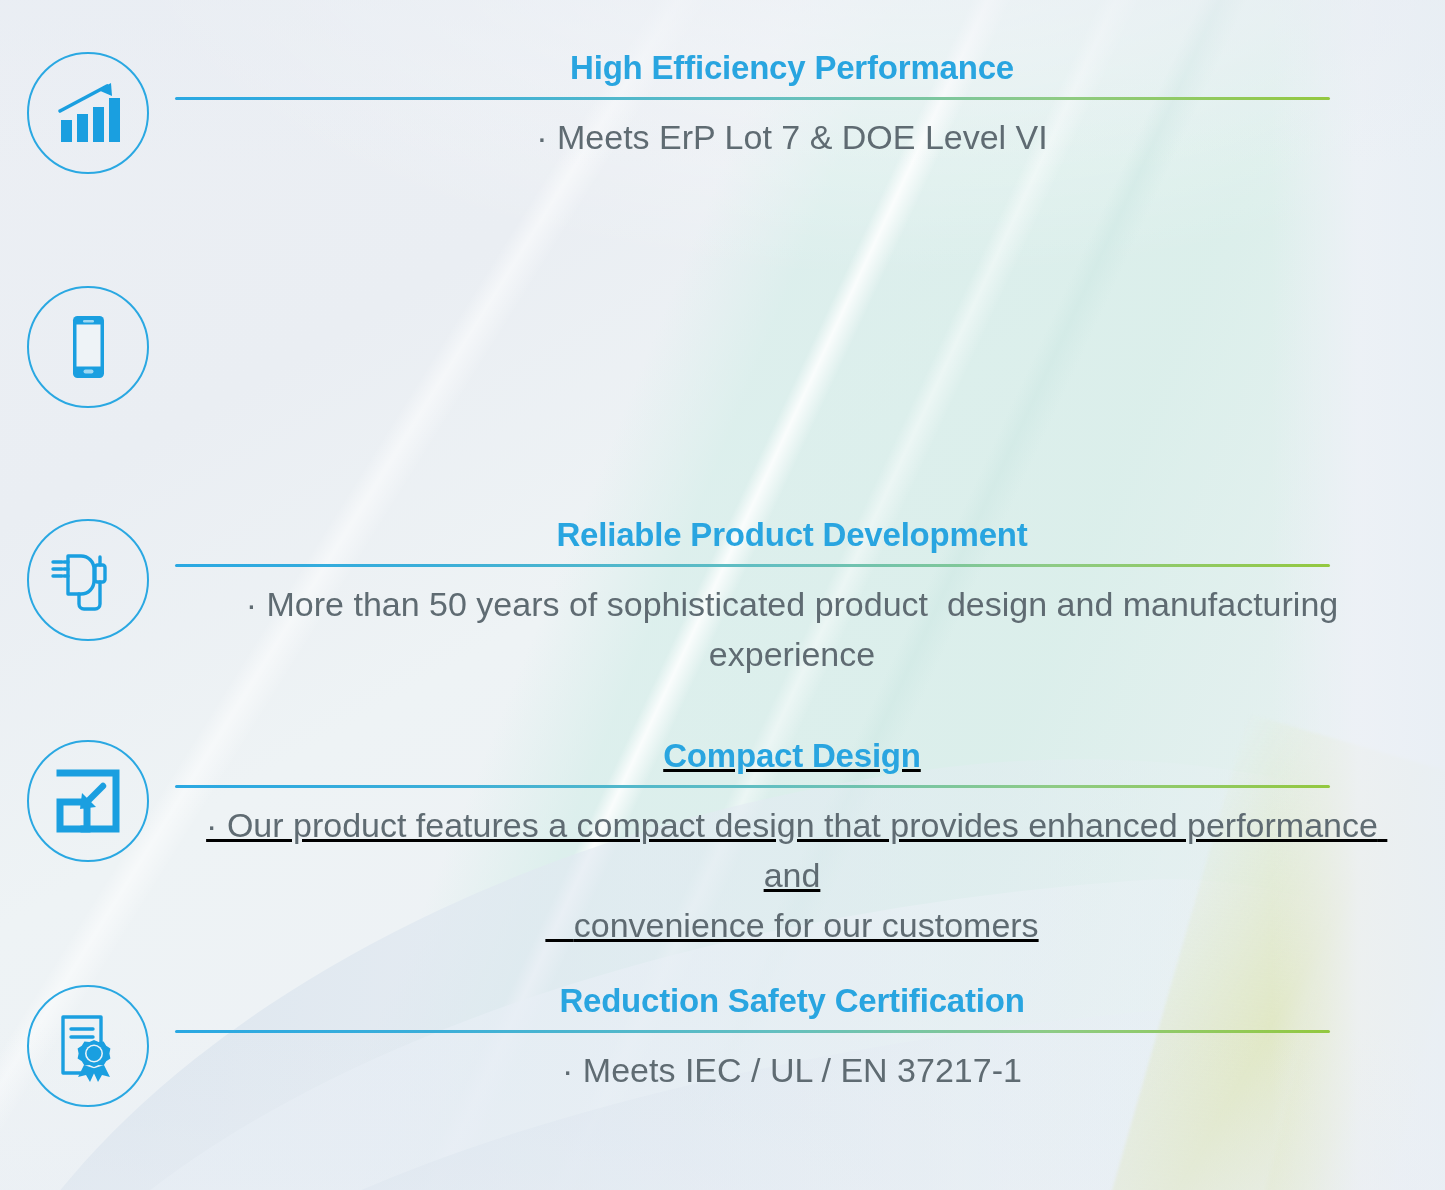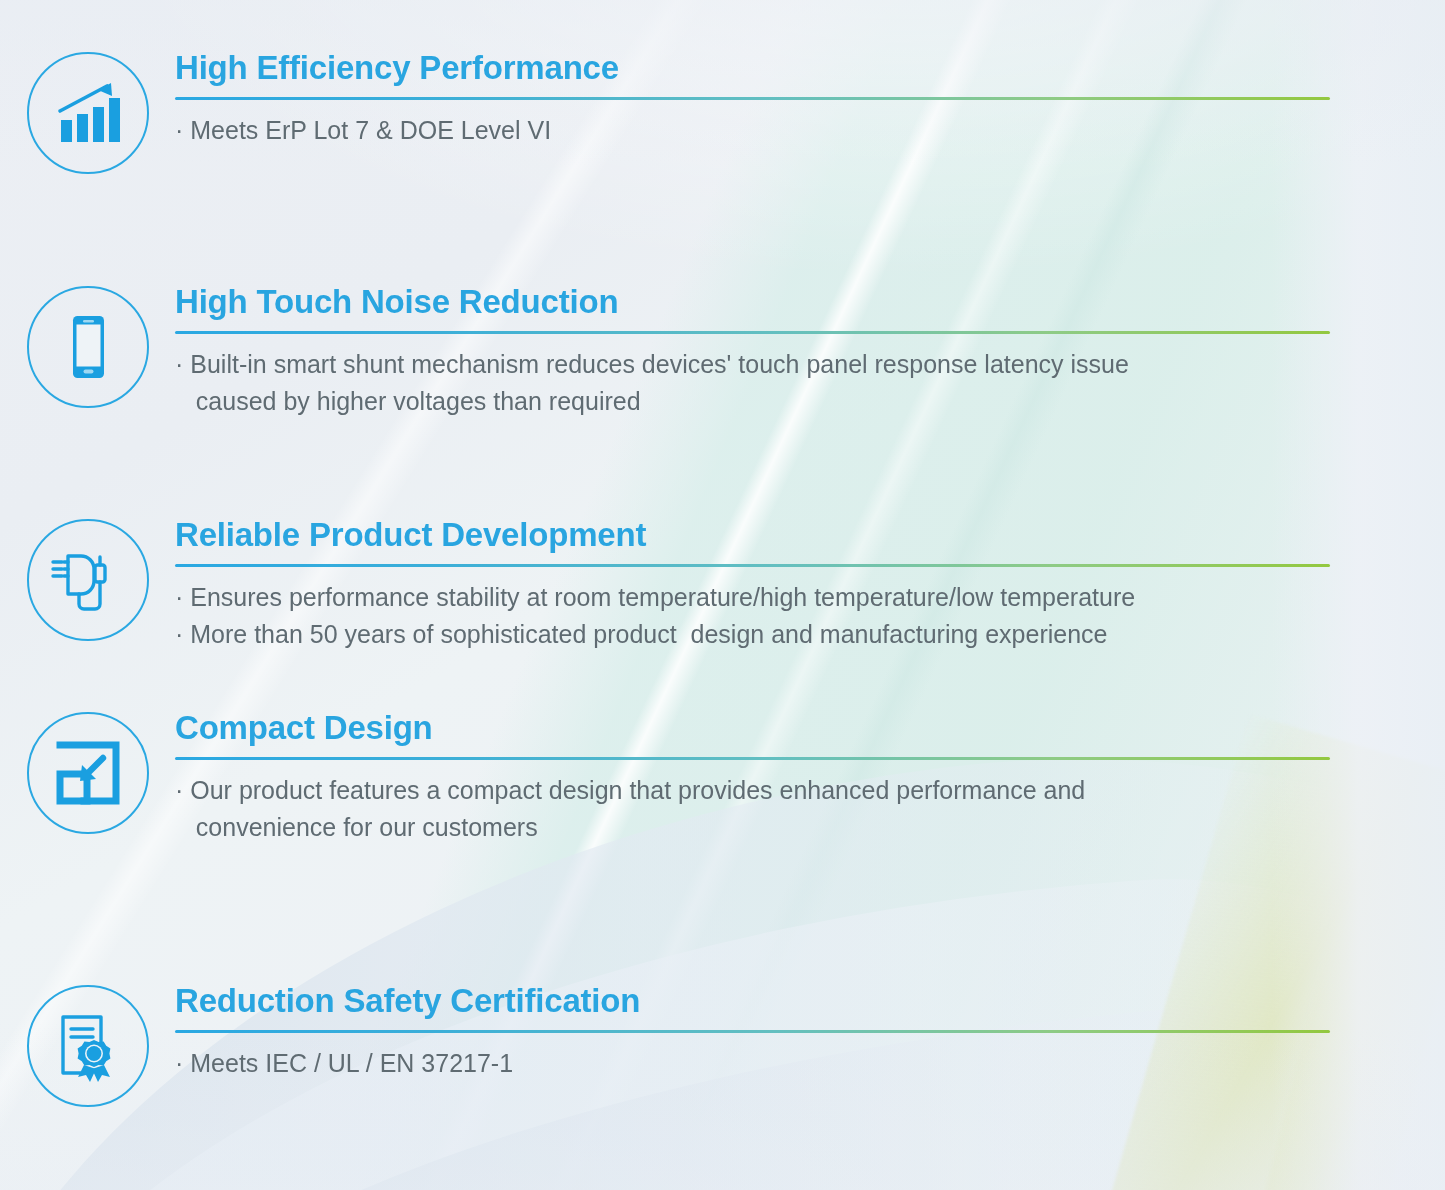--- a/index.html
+++ b/index.html
@@ -147,20 +147,21 @@
     align-items: center;
     justify-content: center;
     box-sizing: border-box;
   }
   .icon-circle svg { display: block; }
 
   .feature-body {
     flex: 1 1 auto;
     padding-right: 36px;
     min-width: 0;
+    text-align: center;
   }
   .feature-title {
     color: #29a5e0;
     font-size: 33px;
     font-weight: bold;
     letter-spacing: -0.2px;
     line-height: 1.08;
     margin: 0;
     white-space: nowrap;
   }
@@ -168,21 +169,21 @@
     height: 3px;
     width: 1155px;
     margin-top: 11px;
     margin-bottom: 12px;
     background: linear-gradient(90deg, #2aa8e2 0%, #3aaed9 22%, #63bfc0 52%, #8ecb85 76%, #93c83f 100%);
     border-radius: 2px;
   }
   .bullets { margin: 0; }
   .bullet {
     color: #5f6b72;
-    font-size: 25px;
+    font-size: 34px;
     line-height: 1.48;
     font-weight: normal;
     white-space: pre-wrap;
   }
 </style>
 </head>
 <body>
 
 <div class="page">
 
@@ -225,28 +226,20 @@
       <div class="icon-wrap">
         <div class="icon-circle">
           <svg width="74" height="74" viewBox="0 0 74 74" aria-hidden="true">
             <rect x="22" y="6" width="31" height="62" rx="4.5" ry="4.5" fill="#1a9fe0"></rect>
             <rect x="25.5" y="14.5" width="24" height="42" fill="#eef3f7"></rect>
             <rect x="32" y="10" width="11" height="2.4" rx="1.2" fill="#9ed8f2"></rect>
             <rect x="32.5" y="59.5" width="10" height="4" rx="2" fill="#9ed8f2"></rect>
           </svg>
         </div>
       </div>
-      <div class="feature-body">
-        <h2 class="feature-title">High Touch Noise Reduction</h2>
-        <div class="divider"></div>
-        <div class="bullets">
-          <div class="bullet">· Built-in smart shunt mechanism reduces devices' touch panel response latency issue
-   caused by higher voltages than required</div>
-        </div>
-      </div>
     </section>
 
     <section class="feature" style="top:517px;">
       <div class="icon-wrap">
         <div class="icon-circle">
           <svg width="76" height="74" viewBox="0 0 76 74" aria-hidden="true">
             <g fill="none" stroke="#1a9fe0" stroke-width="3.4" stroke-linecap="round" stroke-linejoin="round">
               <path d="M18 13 h13 a13 13 0 0 1 13 13 v12 a13 13 0 0 1 -13 13 h-13 z"></path>
               <path d="M14 19 h4 M14 26 h4 M14 33 h4"></path>
               <path d="M3 19 h9 M3 26 h9 M3 33 h9"></path>
@@ -254,27 +247,26 @@
               <rect x="45" y="22" width="10" height="17" rx="2.5"></rect>
               <path d="M50 14 v8"></path>
             </g>
           </svg>
         </div>
       </div>
       <div class="feature-body">
         <h2 class="feature-title">Reliable Product Development</h2>
         <div class="divider"></div>
         <div class="bullets">
-          <div class="bullet">· Ensures performance stability at room temperature/high temperature/low temperature</div>
           <div class="bullet">· More than 50 years of sophisticated product  design and manufacturing experience</div>
         </div>
       </div>
     </section>
 
-    <section class="feature" style="top:710px;">
+    <section class="feature" style="top:738px;text-decoration:underline;">
       <div class="icon-wrap">
         <div class="icon-circle">
           <svg width="74" height="74" viewBox="0 0 74 74" aria-hidden="true">
             <path d="M9 9 H65 V65 H33" fill="none" stroke="#1a9fe0" stroke-width="7" stroke-linecap="square"></path>
             <rect x="9" y="38" width="27" height="27" fill="none" stroke="#1a9fe0" stroke-width="7"></rect>
             <path d="M52 22 L33 41" stroke="#1a9fe0" stroke-width="6.4" stroke-linecap="round"></path>
             <path d="M29 45 L31 29 L45 43 Z" fill="#1a9fe0"></path>
           </svg>
         </div>
       </div>

